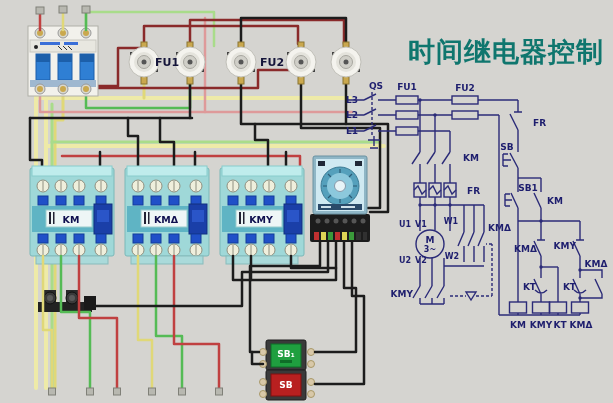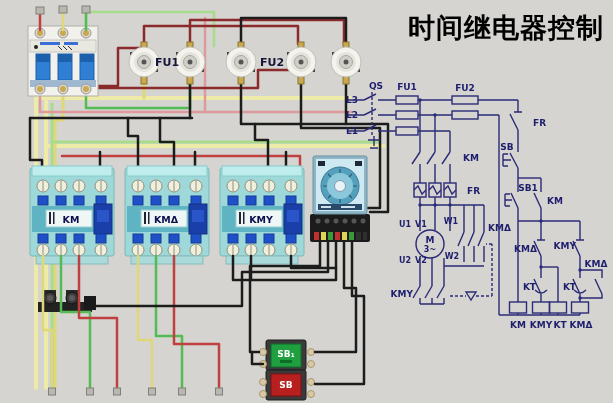--- a/index.html
+++ b/index.html
@@ -1,20 +1,20 @@
 <!DOCTYPE html>
 <html><head>
 <meta charset="utf-8">
 <style>
   html,body{margin:0;padding:0;background:#9a9a98;}
   .stage{position:relative;width:613px;height:403px;background:#d5d4d0;overflow:hidden;
          font-family:"DejaVu Sans", sans-serif;}
   .stage svg{position:absolute;left:0;top:0;}
-  .title{position:absolute;left:400px;top:10px;width:212px;text-align:center;
-         font-size:27px;font-weight:bold;color:#000000;letter-spacing:1px;
+  .title{position:absolute;left:400px;top:34px;width:212px;text-align:center;
+         font-size:27px;font-weight:bold;color:#0f766e;letter-spacing:1px;
          font-family:"DejaVu Sans", sans-serif; white-space:nowrap;}
   svg text{font-family:"DejaVu Sans", sans-serif;}
   .ph-label{font-size:11px;font-weight:bold;fill:#15153a;}
   .sch{stroke:#2b2b78;stroke-width:1.4;fill:none;}
   .scht{font-size:9px;font-weight:bold;fill:#1e1e6e;}
   .schts{font-size:8px;font-weight:bold;fill:#1e1e6e;}
   .dot{fill:#2b2b78;stroke:none;}
   .wire{fill:none;stroke-linejoin:round;stroke-linecap:round;}
   .ct-label{font-size:9.5px;font-weight:bold;fill:#0e0e4e;}
   .btn-label{font-size:9px;font-weight:bold;fill:#ffffff;}

